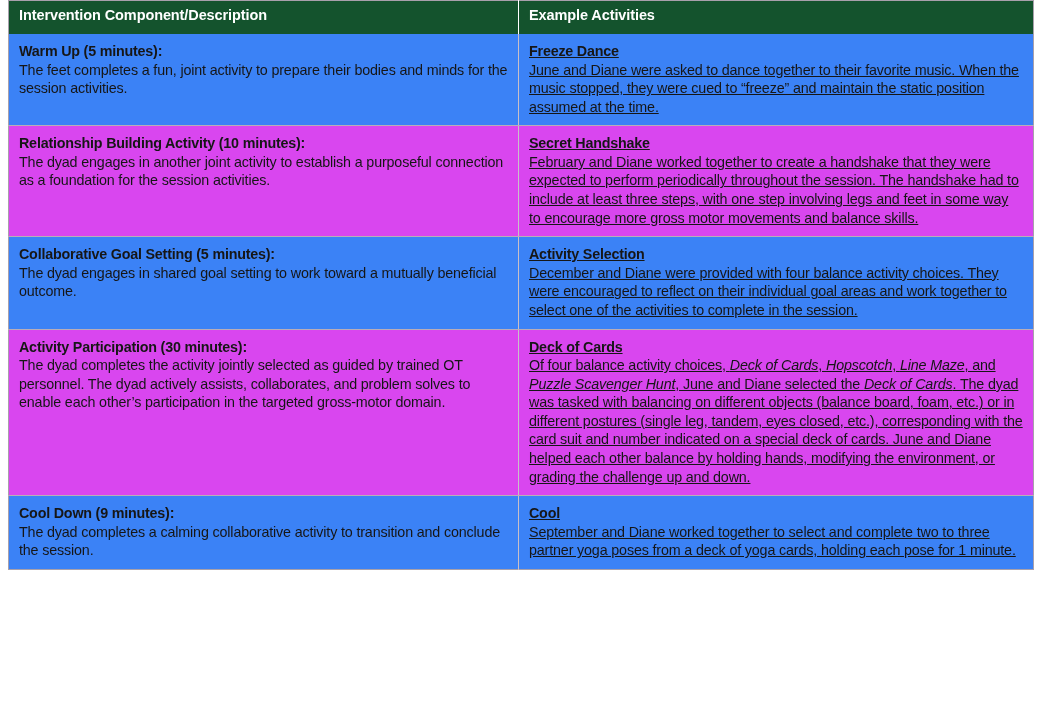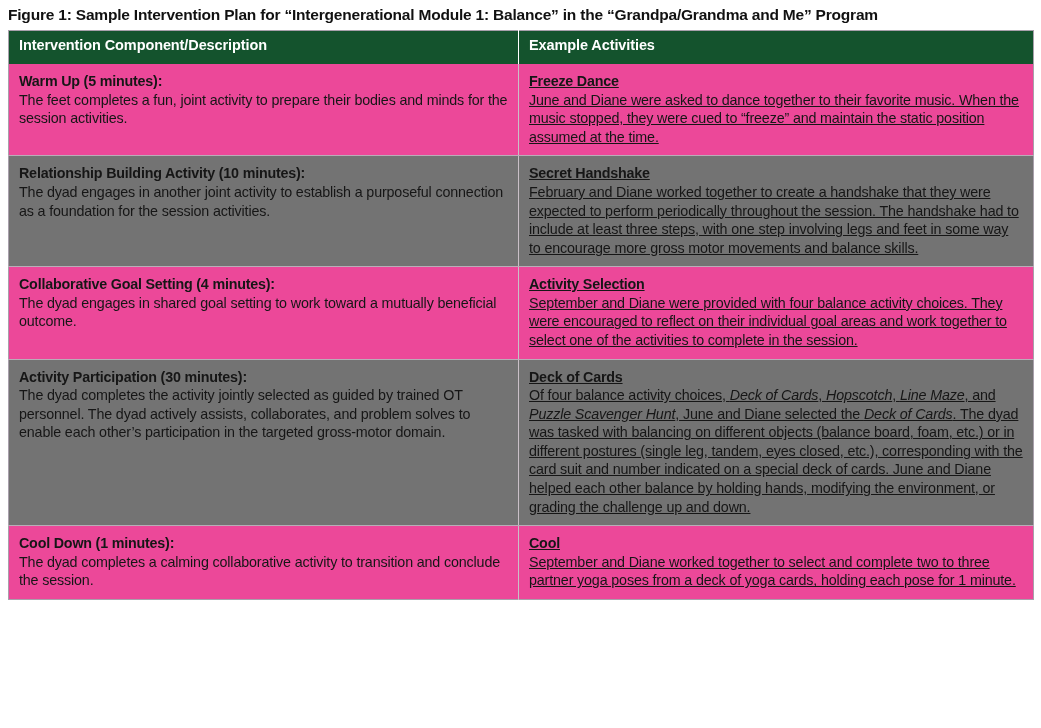--- a/index.html
+++ b/index.html
@@ -59,40 +59,39 @@
     border-right: 1px solid #c9bfc7;
     border-bottom: 1px solid #b9adb8;
     font-size: 14.3px;
     line-height: 1.30;
     letter-spacing: -0.15px;
     box-sizing: border-box;
   }
   tbody td:last-child { border-right: none; text-decoration: underline; }
   tbody tr:last-child td { border-bottom: none; }
 
-  tbody tr.shade-light td { background: #ec4899; }
-  tbody tr.shade-dark  td { background: #737373; margin-left: 48px; }
+  tbody tr.shade-light td { background: #3b82f6; }
+  tbody tr.shade-dark  td { background: #d946ef; margin-left: 48px; }
 
   .cell-heading {
     font-weight: bold;
     display: block;
     letter-spacing: -0.2px;
     margin-bottom: 0px;
   }
   .cell-body {
     display: block;
   }
   .cell-body i { font-style: italic; }
 </style>
 </head>
 <body>
 
 <div class="figure-wrap">
 
-  <div class="figure-title">Figure 1: Sample Intervention Plan for “Intergenerational Module 1: Balance” in the “Grandpa/Grandma and Me” Program</div>
 
   <table class="plan-table">
     <colgroup>
       <col class="col-a">
       <col class="col-b">
     </colgroup>
     <thead>
       <tr>
         <th>Intervention Component/Description</th>
         <th>Example Activities</th>
@@ -114,41 +113,41 @@
             <span class="cell-heading">Relationship Building Activity (10 minutes):</span>
             <span class="cell-body">The dyad engages in another joint activity to establish a purposeful connection as a foundation for the session activities.</span>
           </td>
           <td>
             <span class="cell-heading">Secret Handshake</span>
             <span class="cell-body">February and Diane worked together to create a handshake that they were expected to perform periodically throughout the session. The handshake had to include at least three steps, with one step involving legs and feet in some way to encourage more gross motor movements and balance skills.</span>
           </td>
         </tr>
         <tr class="shade-light">
           <td>
-            <span class="cell-heading">Collaborative Goal Setting (4 minutes):</span>
+            <span class="cell-heading">Collaborative Goal Setting (5 minutes):</span>
             <span class="cell-body">The dyad engages in shared goal setting to work toward a mutually beneficial outcome.</span>
           </td>
           <td>
             <span class="cell-heading">Activity Selection</span>
-            <span class="cell-body">September and Diane were provided with four balance activity choices. They were encouraged to reflect on their individual goal areas and work together to select one of the activities to complete in the session.</span>
+            <span class="cell-body">December and Diane were provided with four balance activity choices. They were encouraged to reflect on their individual goal areas and work together to select one of the activities to complete in the session.</span>
           </td>
         </tr>
         <tr class="shade-dark">
           <td>
             <span class="cell-heading">Activity Participation (30 minutes):</span>
             <span class="cell-body">The dyad completes the activity jointly selected as guided by trained OT personnel. The dyad actively assists, collaborates, and problem solves to enable each other’s participation in the targeted gross-motor domain.</span>
           </td>
           <td>
             <span class="cell-heading">Deck of Cards</span>
             <span class="cell-body">Of four balance activity choices, <i>Deck of Cards</i>, <i>Hopscotch</i>, <i>Line Maze</i>, and <i>Puzzle Scavenger Hunt</i>, June and Diane selected the <i>Deck of Cards</i>. The dyad was tasked with balancing on different objects (balance board, foam, etc.) or in different postures (single leg, tandem, eyes closed, etc.), corresponding with the card suit and number indicated on a special deck of cards. June and Diane helped each other balance by holding hands, modifying the environment, or grading the challenge up and down.</span>
           </td>
         </tr>
         <tr class="shade-light">
           <td>
-            <span class="cell-heading">Cool Down (1 minutes):</span>
+            <span class="cell-heading">Cool Down (9 minutes):</span>
             <span class="cell-body">The dyad completes a calming collaborative activity to transition and conclude the session.</span>
           </td>
           <td>
             <span class="cell-heading">Cool</span>
             <span class="cell-body">September and Diane worked together to select and complete two to three partner yoga poses from a deck of yoga cards, holding each pose for 1 minute.</span>
           </td>
         </tr>
       </tbody>
   </table>
 

